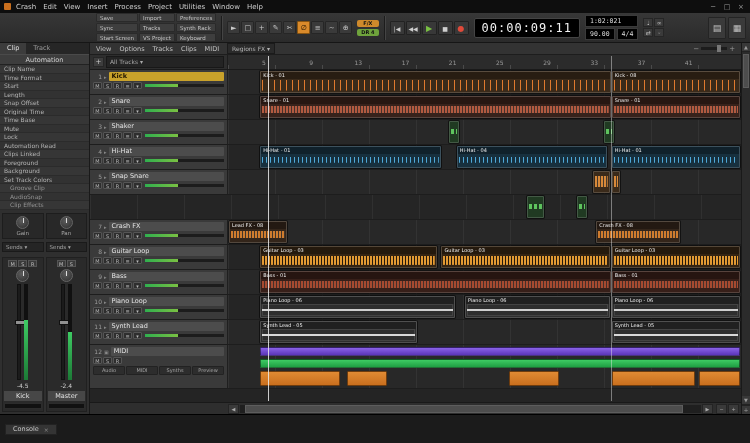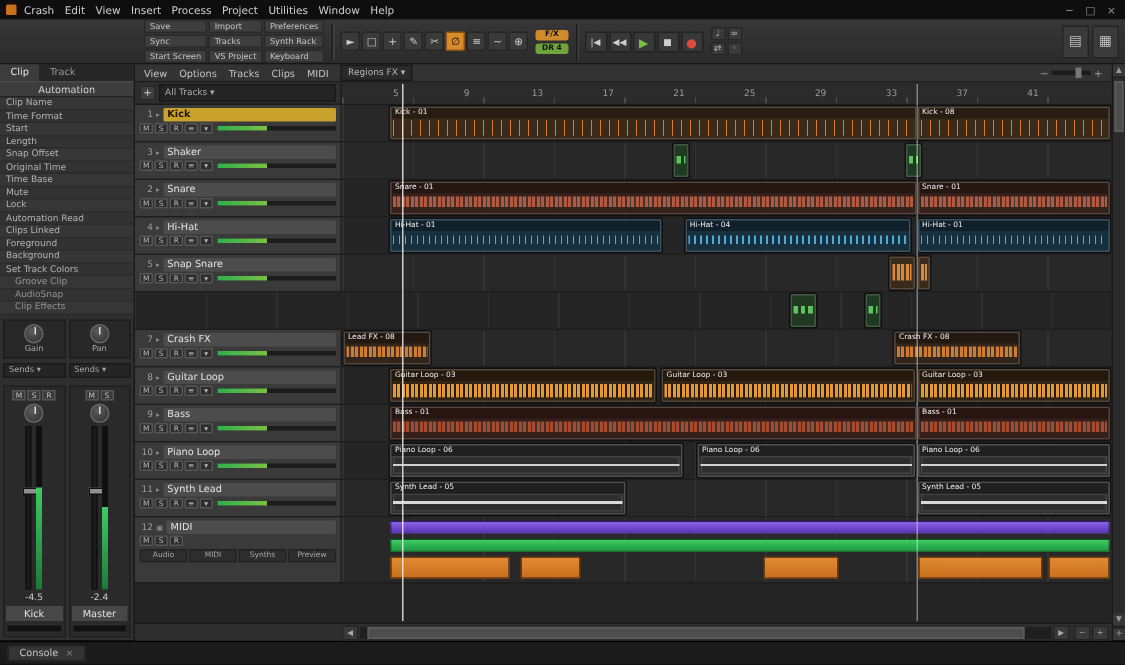--- a/index.html
+++ b/index.html
@@ -132,21 +132,21 @@
   .hzoom{display:flex;gap:1px;padding:0 2px;}
 
   
   .vscroll{width:9px;background:#2b2b2b;border-left:1px solid #191919;display:flex;flex-direction:column;flex:0 0 auto;}
   .vbtn{height:9px;font-size:5px;line-height:8px;text-align:center;color:#999;background:#383838;border-bottom:1px solid #222;}
   .vtrack{flex:1;position:relative;}
   .vthumb{position:absolute;top:2px;left:1px;right:1px;height:34px;background:#4d4d4d;border:1px solid #5d5d5d;}
   .vzoom{height:9px;font-size:6px;line-height:8px;text-align:center;color:#999;background:#383838;border-top:1px solid #222;}
 
   
-  .statusbar{height:16px;background:#1b1b1b;border-top:1px solid #000;display:flex;align-items:center;padding:0 5px;font-size:6.5px;flex:0 0 auto;}
+  .statusbar{height:29px;background:#1b1b1b;border-top:1px solid #000;display:flex;align-items:center;padding:0 5px;font-size:6.5px;flex:0 0 auto;}
   .stab{background:#343434;border:1px solid #222;padding:0 7px;line-height:9px;color:#c5c5c5;display:flex;gap:5px;align-items:center;}
   .stab i{font-style:normal;color:#888;font-size:6px;}
 </style>
 </head>
 <body>
 
 <div class="screen">
 
   <div class="titlebar">
     <div class="appicon"></div>
@@ -198,20 +198,28 @@
         <div class="pill" style="background: rgb(111, 163, 60);">DR 4</div>
       </div>
     <div class="tb-sep"></div>
     <div class="tb-transport" id="tb-transport">
         <div class="tpt rtz">|◀</div>
         <div class="tpt rewind">◀◀</div>
         <div class="tpt play">▶</div>
         <div class="tpt stop">■</div>
         <div class="tpt record">●</div>
       </div>
+    <div class="tb-time">00:00:09:11</div>
+    <div class="tb-mini">
+      <div class="mbt">1:02:021</div>
+      <div class="tempo-row">
+        <div class="tempo-box">90.00</div>
+        <div class="tempo-box">4/4</div>
+      </div>
+    </div>
     <div class="tb-icons">
       <div class="irow">
         <div class="mini-ico">♩</div>
         <div class="mini-ico">∞</div>
       </div>
       <div class="irow">
         <div class="mini-ico">⇄</div>
         <div class="mini-ico">◦</div>
       </div>
     </div>
@@ -363,47 +371,20 @@
                 <div class="clip" style="left: 6.3%; width: 68.3%; background: rgb(58, 42, 26);">
                   <div class="clbl">Kick - 01</div>
                   <div class="wave spikes" style="--wc: #e07a2e;"></div>
                 </div>
                 <div class="clip" style="left: 74.8%; width: 25%; background: rgb(58, 42, 26);">
                   <div class="clbl">Kick - 08</div>
                   <div class="wave spikes" style="--wc: #e07a2e;"></div>
                 </div>
               </div>
             </div>
-            <div class="trow">
-              <div class="thead">
-                <div class="th-top">
-                  <div class="tnum">3</div>
-                  <div class="tarrow">▸</div>
-                  <div class="tname">Shaker</div>
-                </div>
-                <div class="th-bot">
-                  <div class="tbn">M</div>
-                  <div class="tbn">S</div>
-                  <div class="tbn">R</div>
-                  <div class="tbn">≡</div>
-                  <div class="tbn">▾</div>
-                  <div class="hmeter">
-                    <i></i>
-                  </div>
-                </div>
-              </div>
-              <div class="tlane">
-                <div class="clip nolbl" style="left: 43%; width: 2%; background: rgb(32, 58, 34);">
-                  <div class="wave notes" style="--wc: #5ec45e;"></div>
-                </div>
-                <div class="clip nolbl" style="left: 73.2%; width: 2%; background: rgb(32, 58, 34);">
-                  <div class="wave notes" style="--wc: #5ec45e;"></div>
-                </div>
-              </div>
-            </div>
             <div class="trow alt">
               <div class="thead">
                 <div class="th-top">
                   <div class="tnum">2</div>
                   <div class="tarrow">▸</div>
                   <div class="tname">Snare</div>
                 </div>
                 <div class="th-bot">
                   <div class="tbn">M</div>
                   <div class="tbn">S</div>
@@ -416,20 +397,47 @@
                 </div>
               </div>
               <div class="tlane">
                 <div class="clip" style="left: 6.3%; width: 68.3%; background: rgb(55, 34, 27);">
                   <div class="clbl">Snare - 01</div>
                   <div class="wave dense" style="--wc: #b25a40;"></div>
                 </div>
                 <div class="clip" style="left: 74.8%; width: 25%; background: rgb(55, 34, 27);">
                   <div class="clbl">Snare - 01</div>
                   <div class="wave dense" style="--wc: #b25a40;"></div>
+                </div>
+              </div>
+            </div>
+            <div class="trow">
+              <div class="thead">
+                <div class="th-top">
+                  <div class="tnum">3</div>
+                  <div class="tarrow">▸</div>
+                  <div class="tname">Shaker</div>
+                </div>
+                <div class="th-bot">
+                  <div class="tbn">M</div>
+                  <div class="tbn">S</div>
+                  <div class="tbn">R</div>
+                  <div class="tbn">≡</div>
+                  <div class="tbn">▾</div>
+                  <div class="hmeter">
+                    <i></i>
+                  </div>
+                </div>
+              </div>
+              <div class="tlane">
+                <div class="clip nolbl" style="left: 43%; width: 2%; background: rgb(32, 58, 34);">
+                  <div class="wave notes" style="--wc: #5ec45e;"></div>
+                </div>
+                <div class="clip nolbl" style="left: 73.2%; width: 2%; background: rgb(32, 58, 34);">
+                  <div class="wave notes" style="--wc: #5ec45e;"></div>
                 </div>
               </div>
             </div>
             <div class="trow alt">
               <div class="thead">
                 <div class="th-top">
                   <div class="tnum">4</div>
                   <div class="tarrow">▸</div>
                   <div class="tname">Hi-Hat</div>
                 </div>

